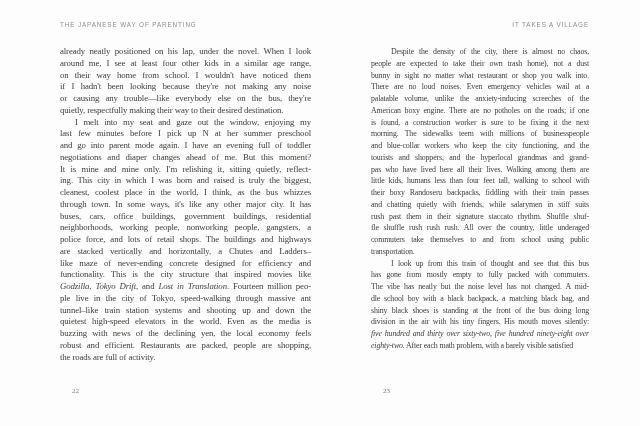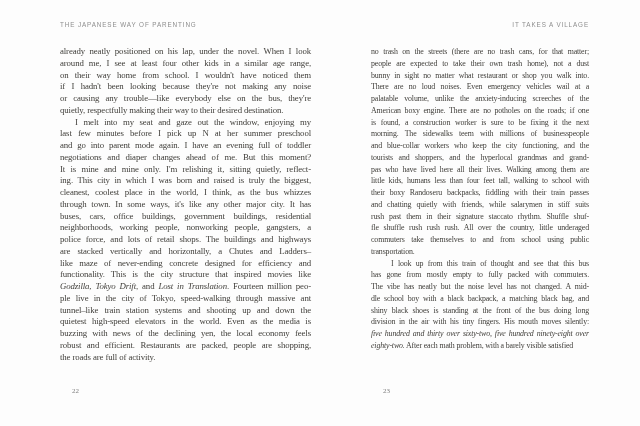--- a/index.html
+++ b/index.html
@@ -84,21 +84,21 @@
         <div class="line"><span>buzzing with news of the declining yen, the local economy feels</span></div>
         <div class="line"><span>robust and efficient. Restaurants are packed, people are shopping,</span></div>
         <div class="line end"><span>the roads are full of activity.</span></div>
       </div>
     <div class="page-number">22</div>
   </div>
 
   <div class="page right">
     <div class="running-header">IT TAKES A VILLAGE</div>
     <div class="body-text">
-        <div class="line"><span>no trash on the streets (there are no trash cans, for that matter;</span></div>
+        <div class="line ind"><span>Despite the density of the city, there is almost no chaos,</span></div>
         <div class="line"><span>people are expected to take their own trash home), not a dust</span></div>
         <div class="line"><span>bunny in sight no matter what restaurant or shop you walk into.</span></div>
         <div class="line"><span>There are no loud noises. Even emergency vehicles wail at a</span></div>
         <div class="line"><span>palatable volume, unlike the anxiety-inducing screeches of the</span></div>
         <div class="line"><span>American boxy engine. There are no potholes on the roads; if one</span></div>
         <div class="line"><span>is found, a construction worker is sure to be fixing it the next</span></div>
         <div class="line"><span>morning. The sidewalks teem with millions of businesspeople</span></div>
         <div class="line"><span>and blue-collar workers who keep the city functioning, and the</span></div>
         <div class="line"><span>tourists and shoppers, and the hyperlocal grandmas and grand-</span></div>
         <div class="line"><span>pas who have lived here all their lives. Walking among them are</span></div>

